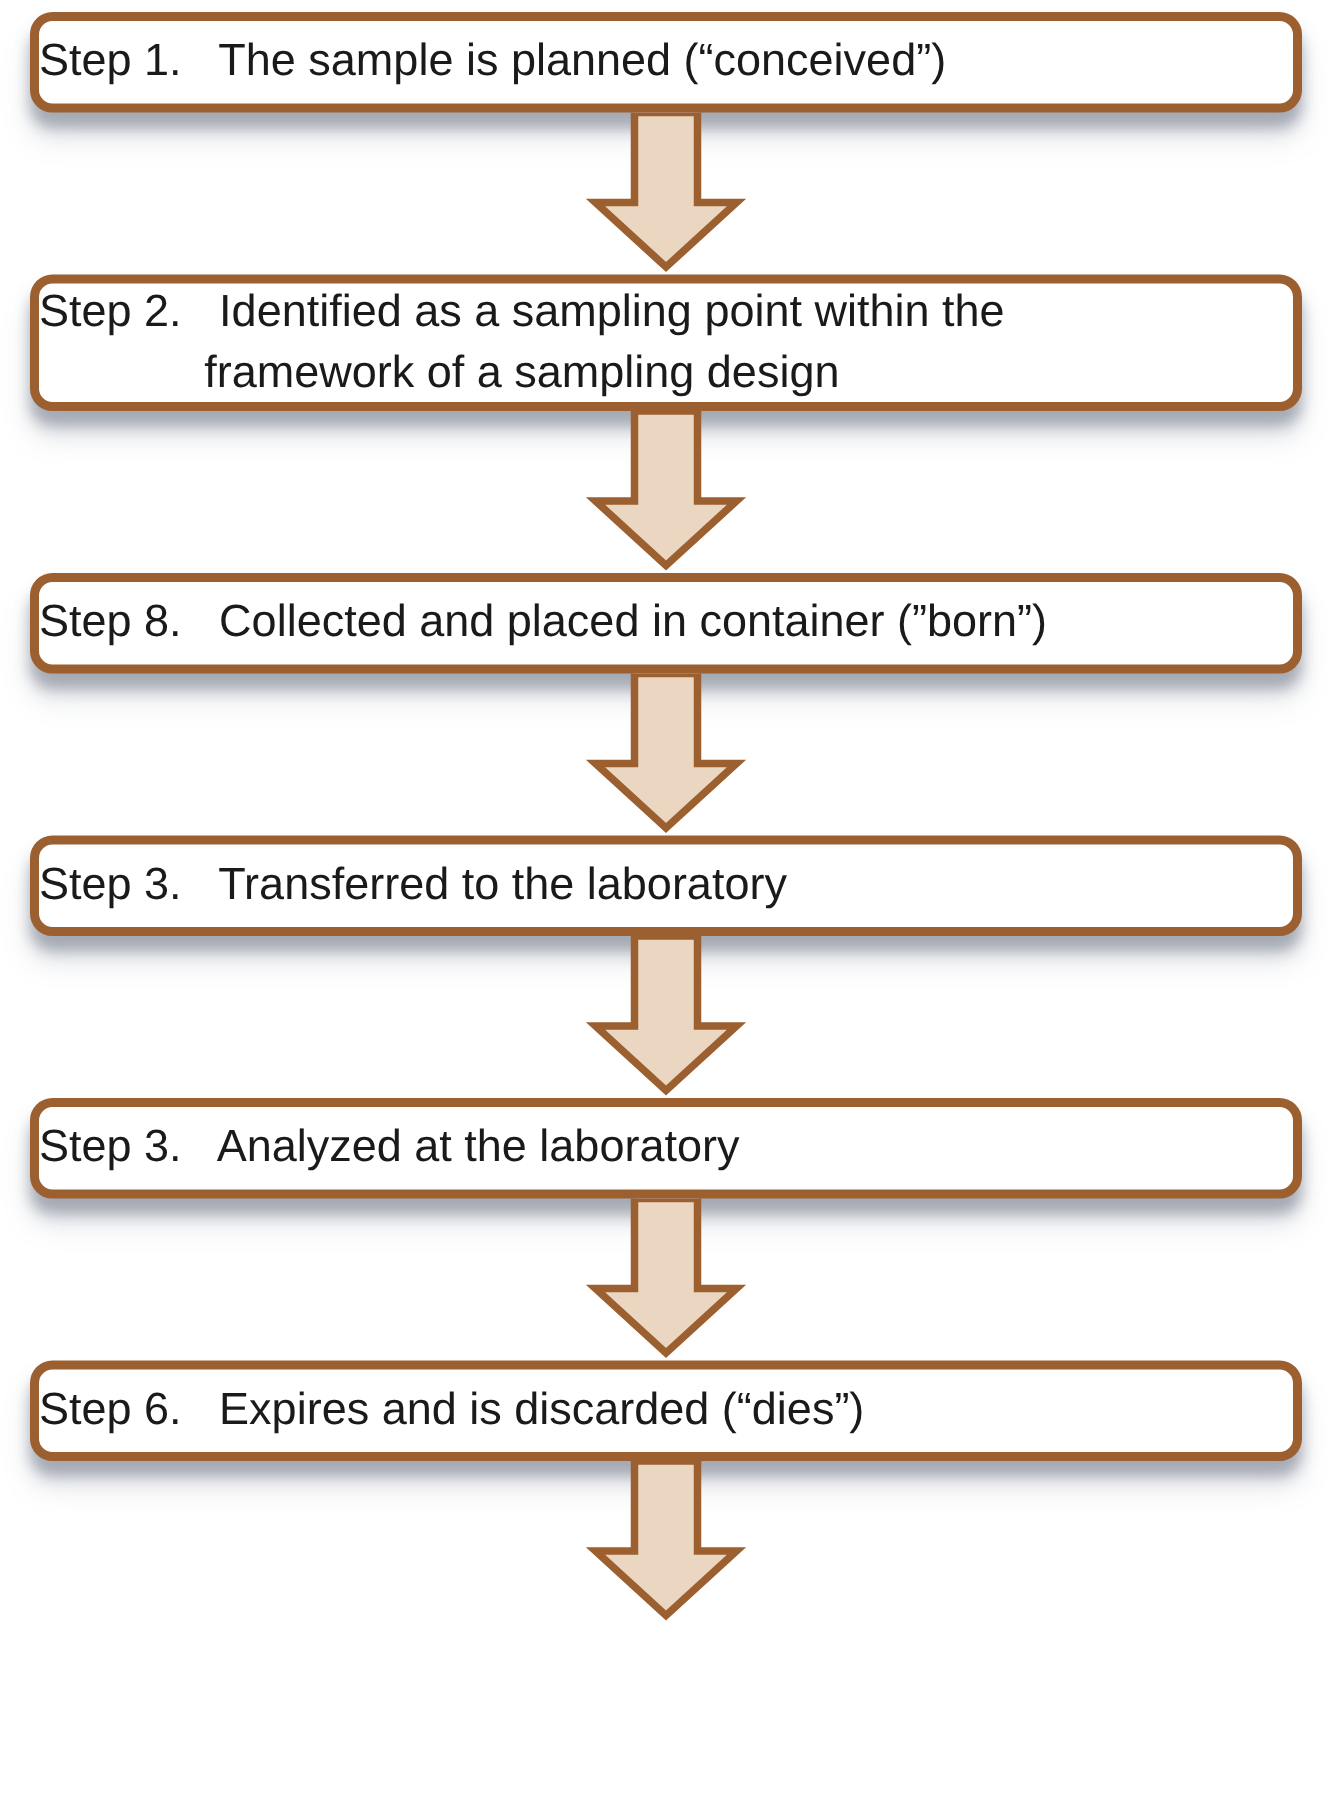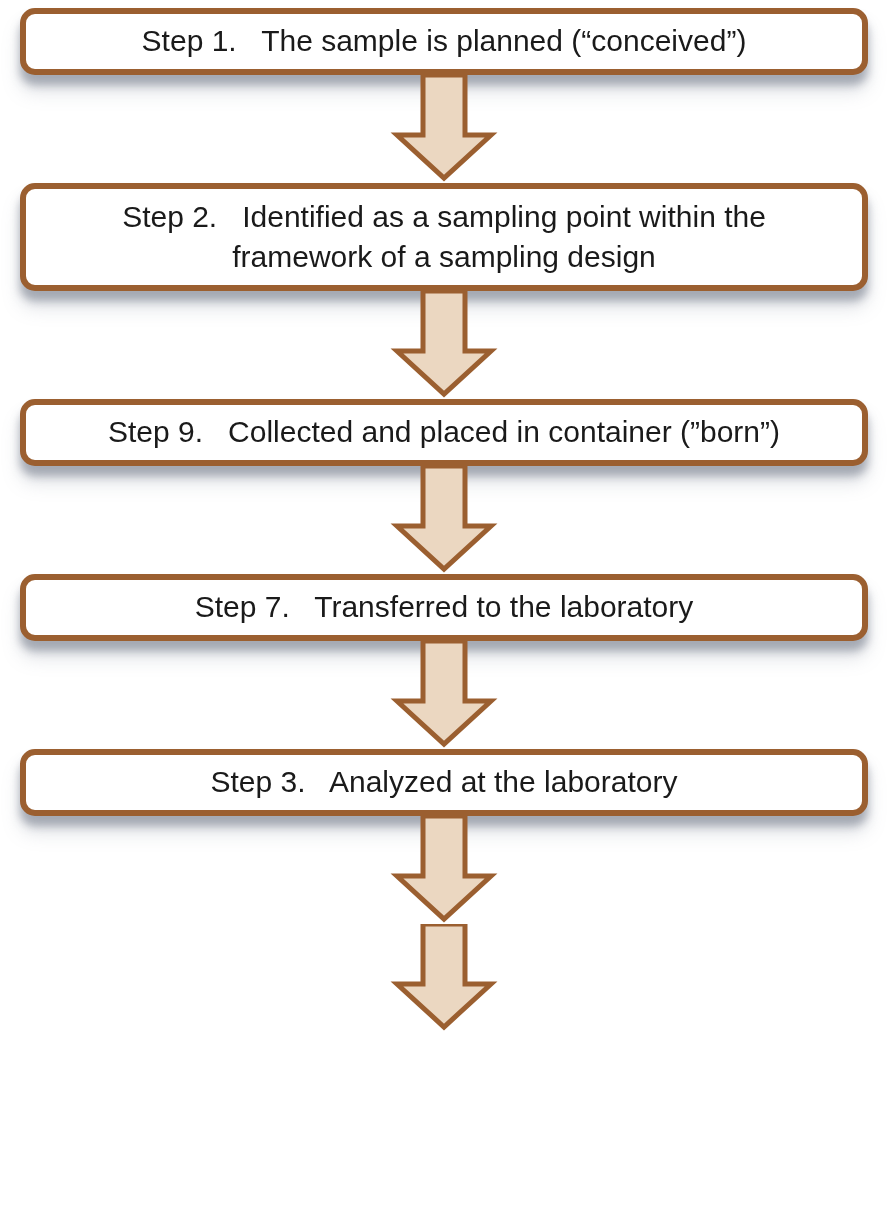--- a/index.html
+++ b/index.html
@@ -20,23 +20,23 @@
     position: relative;
     z-index: 2;
     height: 67px;
     background: var(--box-fill, #ffffff);
     border: 6px solid var(--box-border, #9b5f30);
     border-radius: 15px;
     box-shadow: 0 10px 9px var(--shadow, rgba(115,122,136,0.55)),
                 0 17px 18px rgba(135, 143, 158, 0.25);
     display: flex;
     align-items: center;
-    justify-content: center;
+    justify-content: flex-start;
   }
-  .step-box.two-line { height: 108px; }
+  .step-box.two-line { height: 91px; }
   .box-label {
     font-size: 30px;
     line-height: 1.34;
     color: var(--text, #1a1a1a);
     text-align: center;
     white-space: pre-wrap;
   }
   .arrow-wrap {
     position: relative;
     z-index: 3;
@@ -73,49 +73,52 @@
 framework of a sampling design</span>
   </div>
 
   <div class="arrow-wrap">
     <svg class="arrow" viewBox="0 0 120 108" aria-hidden="true">
       <polygon points="39,0 81,0 81,60 107,60 60,103 13,60 39,60"></polygon>
     </svg>
   </div>
 
   <div class="step-box">
-    <span class="box-label">Step 9.   Collected and placed in container (”born”)</span>
+    <span class="box-label">Step 8.   Collected and placed in container (”born”)</span>
   </div>
 
   <div class="arrow-wrap">
     <svg class="arrow" viewBox="0 0 120 108" aria-hidden="true">
       <polygon points="39,0 81,0 81,60 107,60 60,103 13,60 39,60"></polygon>
     </svg>
   </div>
 
   <div class="step-box">
-    <span class="box-label">Step 7.   Transferred to the laboratory</span>
+    <span class="box-label">Step 3.   Transferred to the laboratory</span>
   </div>
 
   <div class="arrow-wrap">
     <svg class="arrow" viewBox="0 0 120 108" aria-hidden="true">
       <polygon points="39,0 81,0 81,60 107,60 60,103 13,60 39,60"></polygon>
     </svg>
   </div>
 
   <div class="step-box">
     <span class="box-label">Step 3.   Analyzed at the laboratory</span>
   </div>
 
   <div class="arrow-wrap">
     <svg class="arrow" viewBox="0 0 120 108" aria-hidden="true">
       <polygon points="39,0 81,0 81,60 107,60 60,103 13,60 39,60"></polygon>
     </svg>
   </div>
 
+  <div class="step-box">
+    <span class="box-label">Step 6.   Expires and is discarded (“dies”)</span>
+  </div>
 
   <div class="arrow-wrap">
     <svg class="arrow" viewBox="0 0 120 108" aria-hidden="true">
       <polygon points="39,0 81,0 81,60 107,60 60,103 13,60 39,60"></polygon>
     </svg>
   </div>
 
 
 </div>
 

